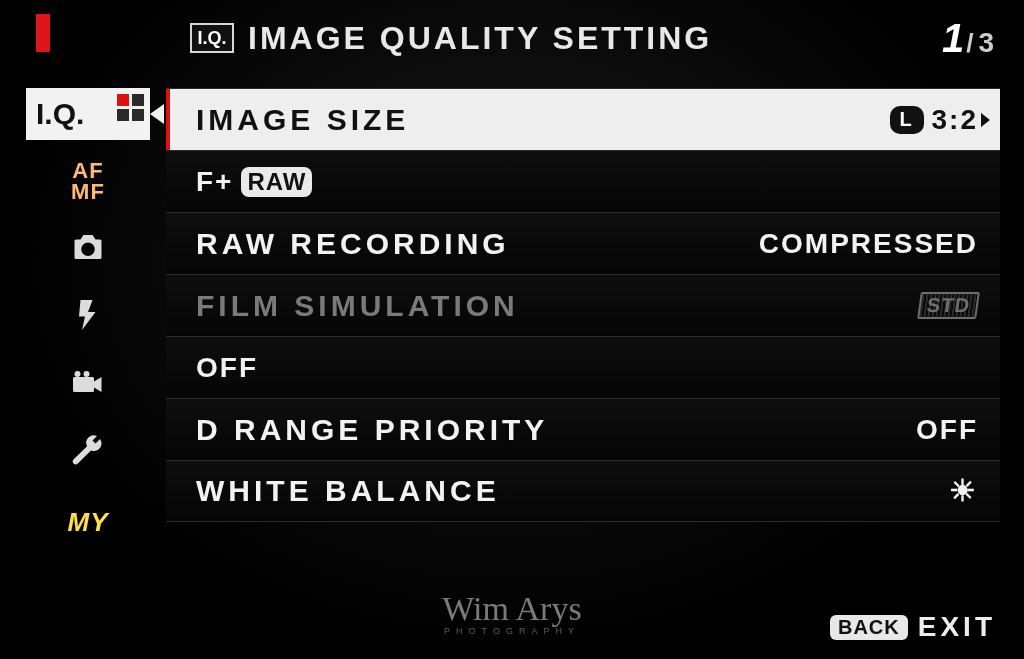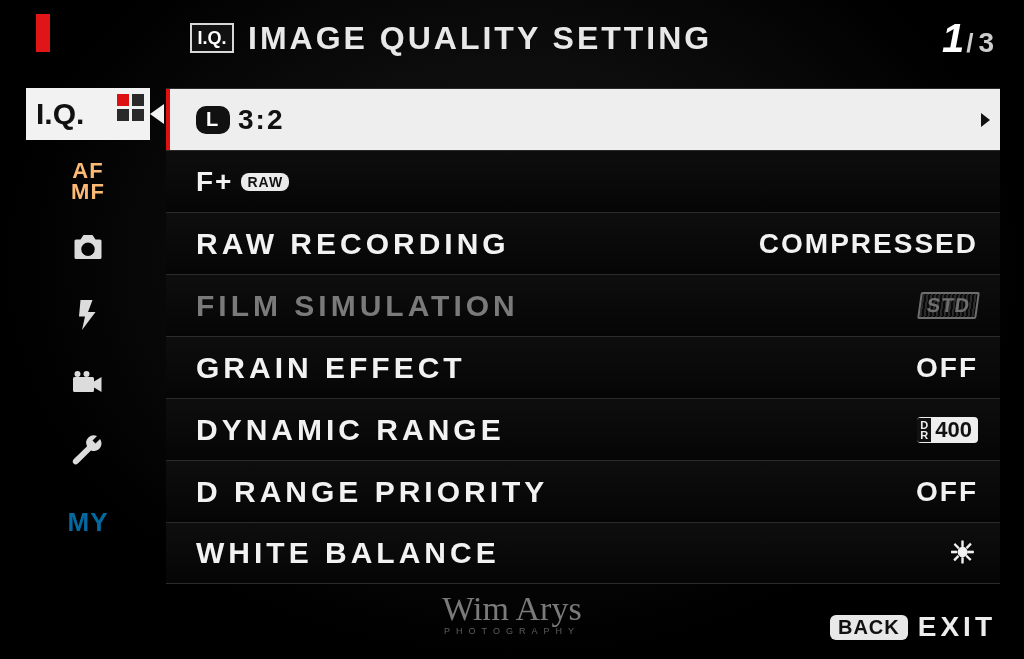--- a/index.html
+++ b/index.html
@@ -59,21 +59,21 @@
     gap: 16px;
   }
   .tab {
     height: 52px;
     display: flex; align-items: center; justify-content: center;
     color: #fdba74;
     font-size: 26px; font-weight: 700;
     letter-spacing: 1px;
   }
   .tab svg { width: 36px; height: 36px; fill: #dcdcdc; }
-  .tab.my { color: #0369a1; font-weight: 800; }
+  .tab.my { color: #fde047; font-style: italic; font-weight: 800; }
   .tab.afmf { flex-direction: column; line-height: 0.95; font-size: 22px; }
 
   
   .tab.iq {
     background: #f2f2f2;
     color: #111;
     position: relative;
     font-size: 30px;
     height: 52px;
     justify-content: flex-start;
@@ -144,21 +144,21 @@
     border-radius: 10px;
     width: 34px; height: 28px;
     font-size: 20px; font-weight: 800;
   }
   .row.selected .badge-l { background: #111; color: #fff; }
   .badge-raw {
     display: inline-flex; align-items: center; justify-content: center;
     background: #eaeaea; color: #111;
     border-radius: 8px;
     padding: 1px 6px;
-    font-size: 14px; font-weight: 900; letter-spacing: 1px;
+    font-size: 24px; font-weight: 900; letter-spacing: 1px;
   }
   .badge-std {
     display: inline-flex; align-items: center; justify-content: center;
     border: 2px solid #6e6e6e; color: #6e6e6e;
     border-radius: 2px;
     transform: skewX(-8deg);
     padding: 0 6px;
     font-size: 20px; font-weight: 800; letter-spacing: 1px;
     background: repeating-linear-gradient(90deg, #2a2a2a 0 2px, transparent 2px 4px);
   }
@@ -278,20 +278,21 @@
   </div>
 
   <div class="tab my">
     <span>MY</span>
   </div>
 </div>
 
 <div class="list">
 
   <div class="row selected">
+    <span class="label">IMAGE SIZE</span>
     <span class="value">
       <span class="badge-l">L</span>
       <span>3:2</span>
     </span>
     <span class="chev"></span>
   </div>
 
   <div class="row">
     <span class="value">
       <span>F+</span>
@@ -305,36 +306,23 @@
   </div>
 
   <div class="row disabled">
     <span class="label">FILM SIMULATION</span>
     <span class="value">
       <span class="badge-std">STD</span>
     </span>
   </div>
 
   <div class="row">
-    <span class="label">GRAIN EFFECT</span>
     <span class="value">OFF</span>
   </div>
 
-  <div class="row">
-    <span class="label">DYNAMIC RANGE</span>
-    <span class="value">
-      <span class="badge-dr">
-        <span class="dr-mini">
-            <span>D</span>
-            <span>R</span>
-          </span>
-        <span>400</span>
-      </span>
-    </span>
-  </div>
 
   <div class="row">
     <span class="label">D RANGE PRIORITY</span>
     <span class="value">OFF</span>
   </div>
 
   <div class="row">
     <span class="label">WHITE BALANCE</span>
     <span class="value">
       <span class="sun-icon">☀</span>

